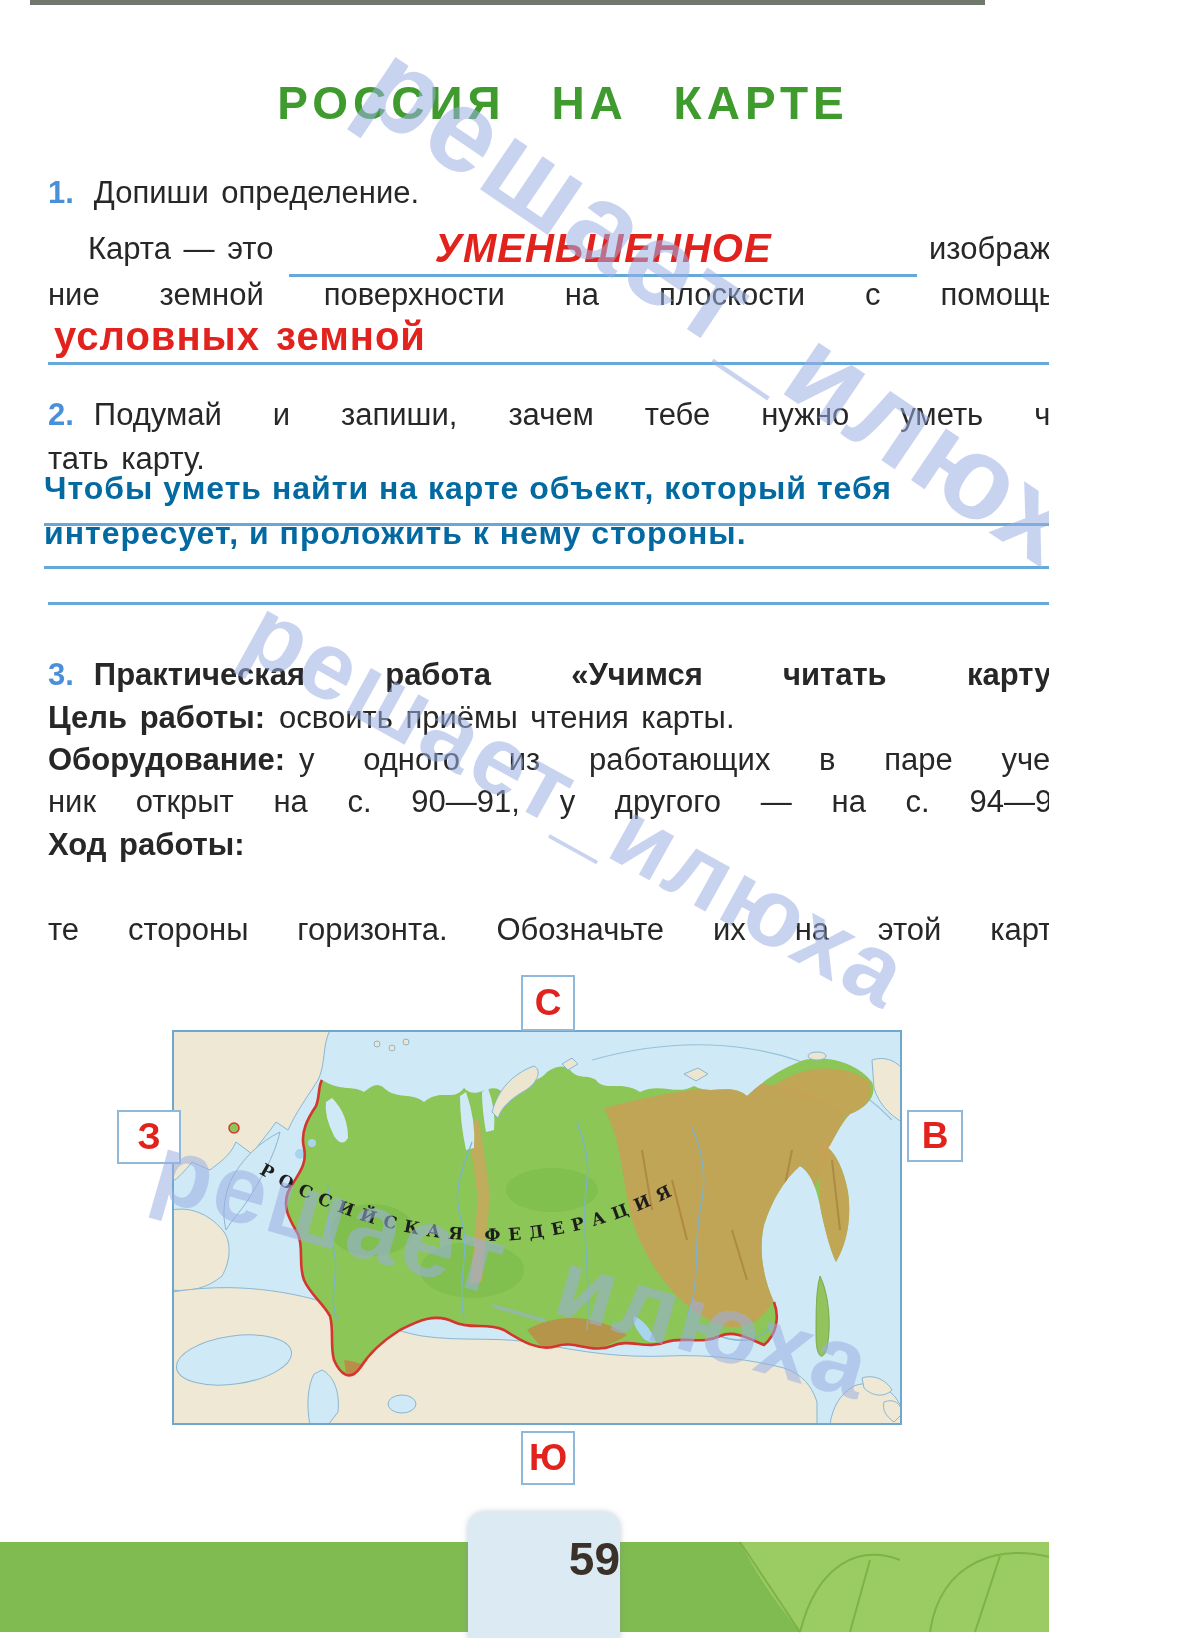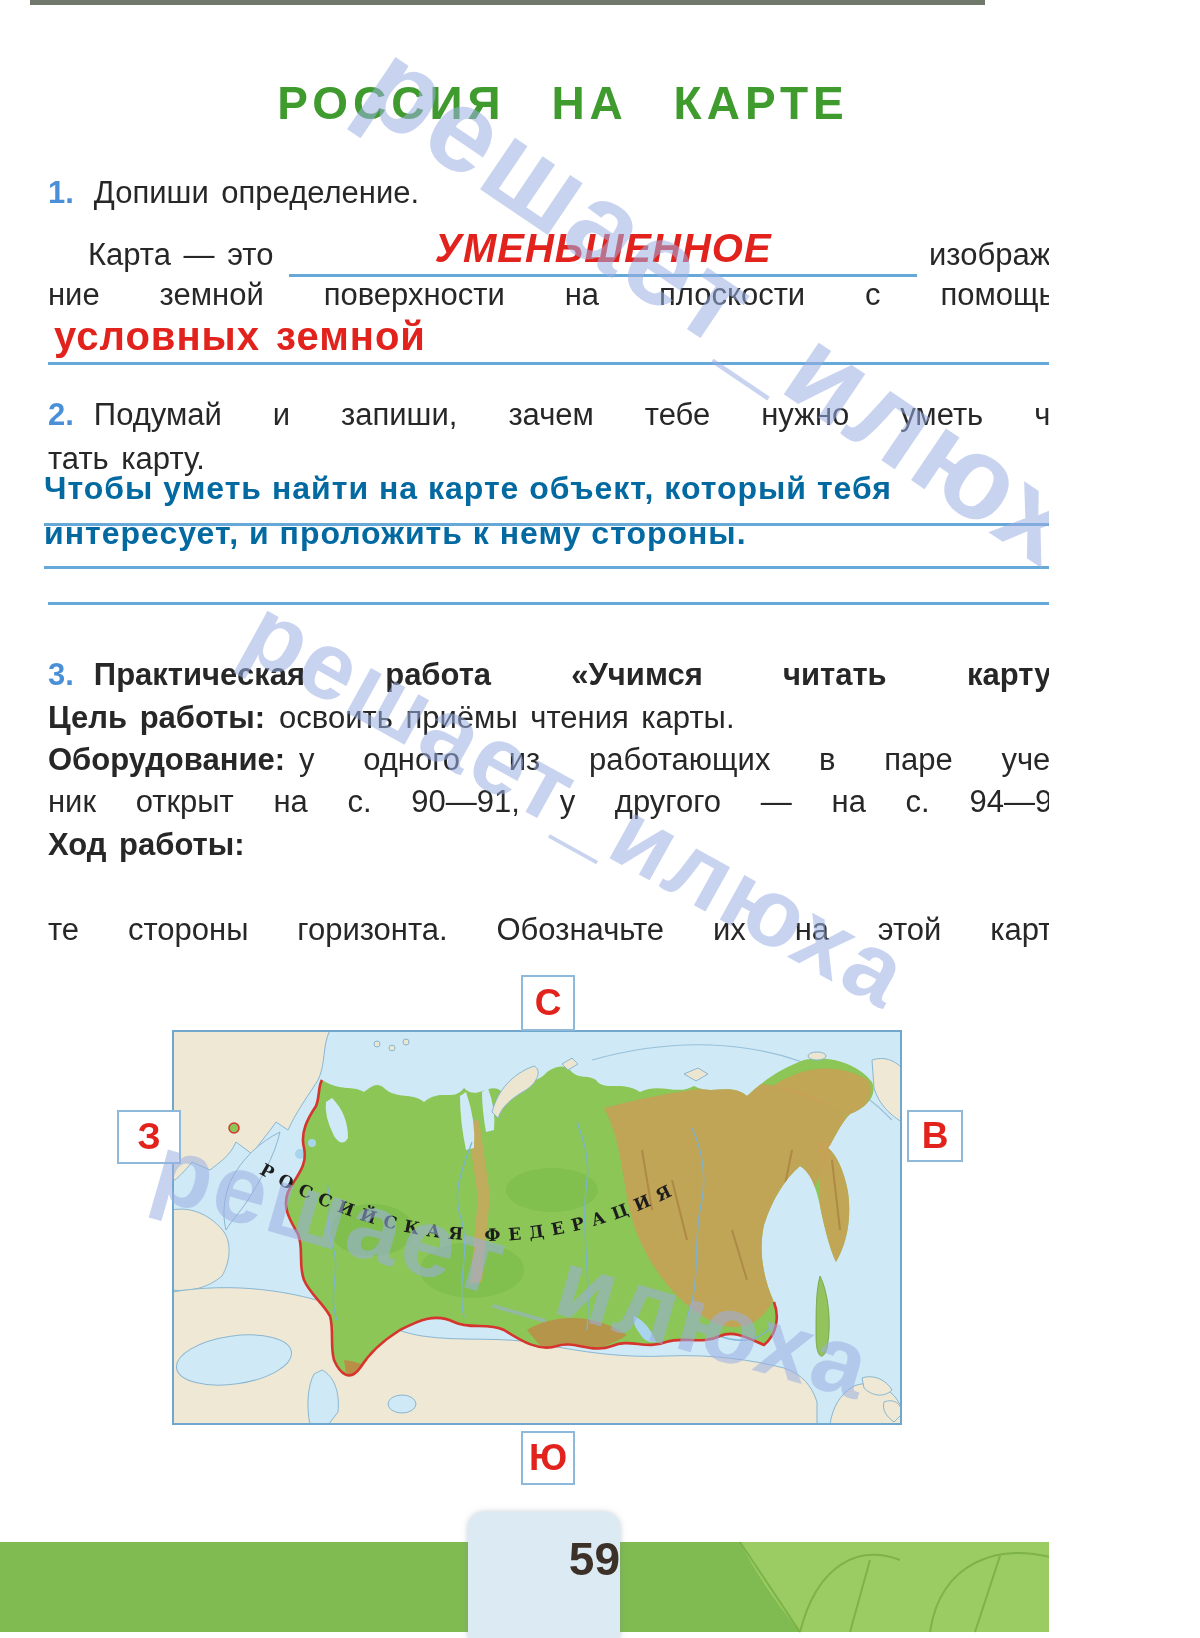--- a/index.html
+++ b/index.html
@@ -7,21 +7,21 @@
         font-family:"Liberation Sans",sans-serif;color:#272727;}
   .topline{position:absolute;left:30px;top:0;width:955px;height:5px;background:#566050;opacity:.85;z-index:1;}
   .deco{position:absolute;left:0;top:0;z-index:1;}
   .title{position:absolute;left:48px;top:76px;width:1030px;text-align:center;
          font-size:46px;font-weight:bold;color:#3f9b2e;letter-spacing:5px;word-spacing:28px;z-index:2;}
   .line{position:absolute;left:48px;width:1030px;font-size:31px;line-height:45px;z-index:2;word-spacing:4px;}
   .just{text-align:justify;text-align-last:justify;}
   .num{color:#4a90d9;font-weight:bold;margin-right:20px;}
   .b{font-weight:bold;}
   .lbl{font-weight:bold;margin-right:14px;}
-  .flexline{display:flex;align-items:flex-end;}
+  .flexline{display:flex;align-items:flex-start;}
   .indent1{padding-left:40px;white-space:nowrap;}
   .blank{flex:1;border-bottom:3px solid #66a9d8;margin-left:16px;text-align:center;font-style:italic;}
   .blank2{flex:1;border-bottom:3px solid #66a9d8;text-align:left;padding-left:6px;}
   .hw{color:#e2231d;font-weight:bold;font-size:40px;letter-spacing:1px;}
   .wrapword{margin-left:12px;white-space:nowrap;}
   .period{margin-left:10px;}
   .ansline{position:absolute;left:44px;width:1030px;border-bottom:3px solid #66a9d8;
            color:#0369a1;font-weight:bold;font-size:32px;line-height:50px;letter-spacing:1px;z-index:2;}
   .emptyline{position:absolute;left:48px;width:1030px;border-bottom:3px solid #66a9d8;z-index:2;}
   .mapwrap{position:absolute;left:172px;top:1030px;width:730px;height:395px;z-index:2;}

